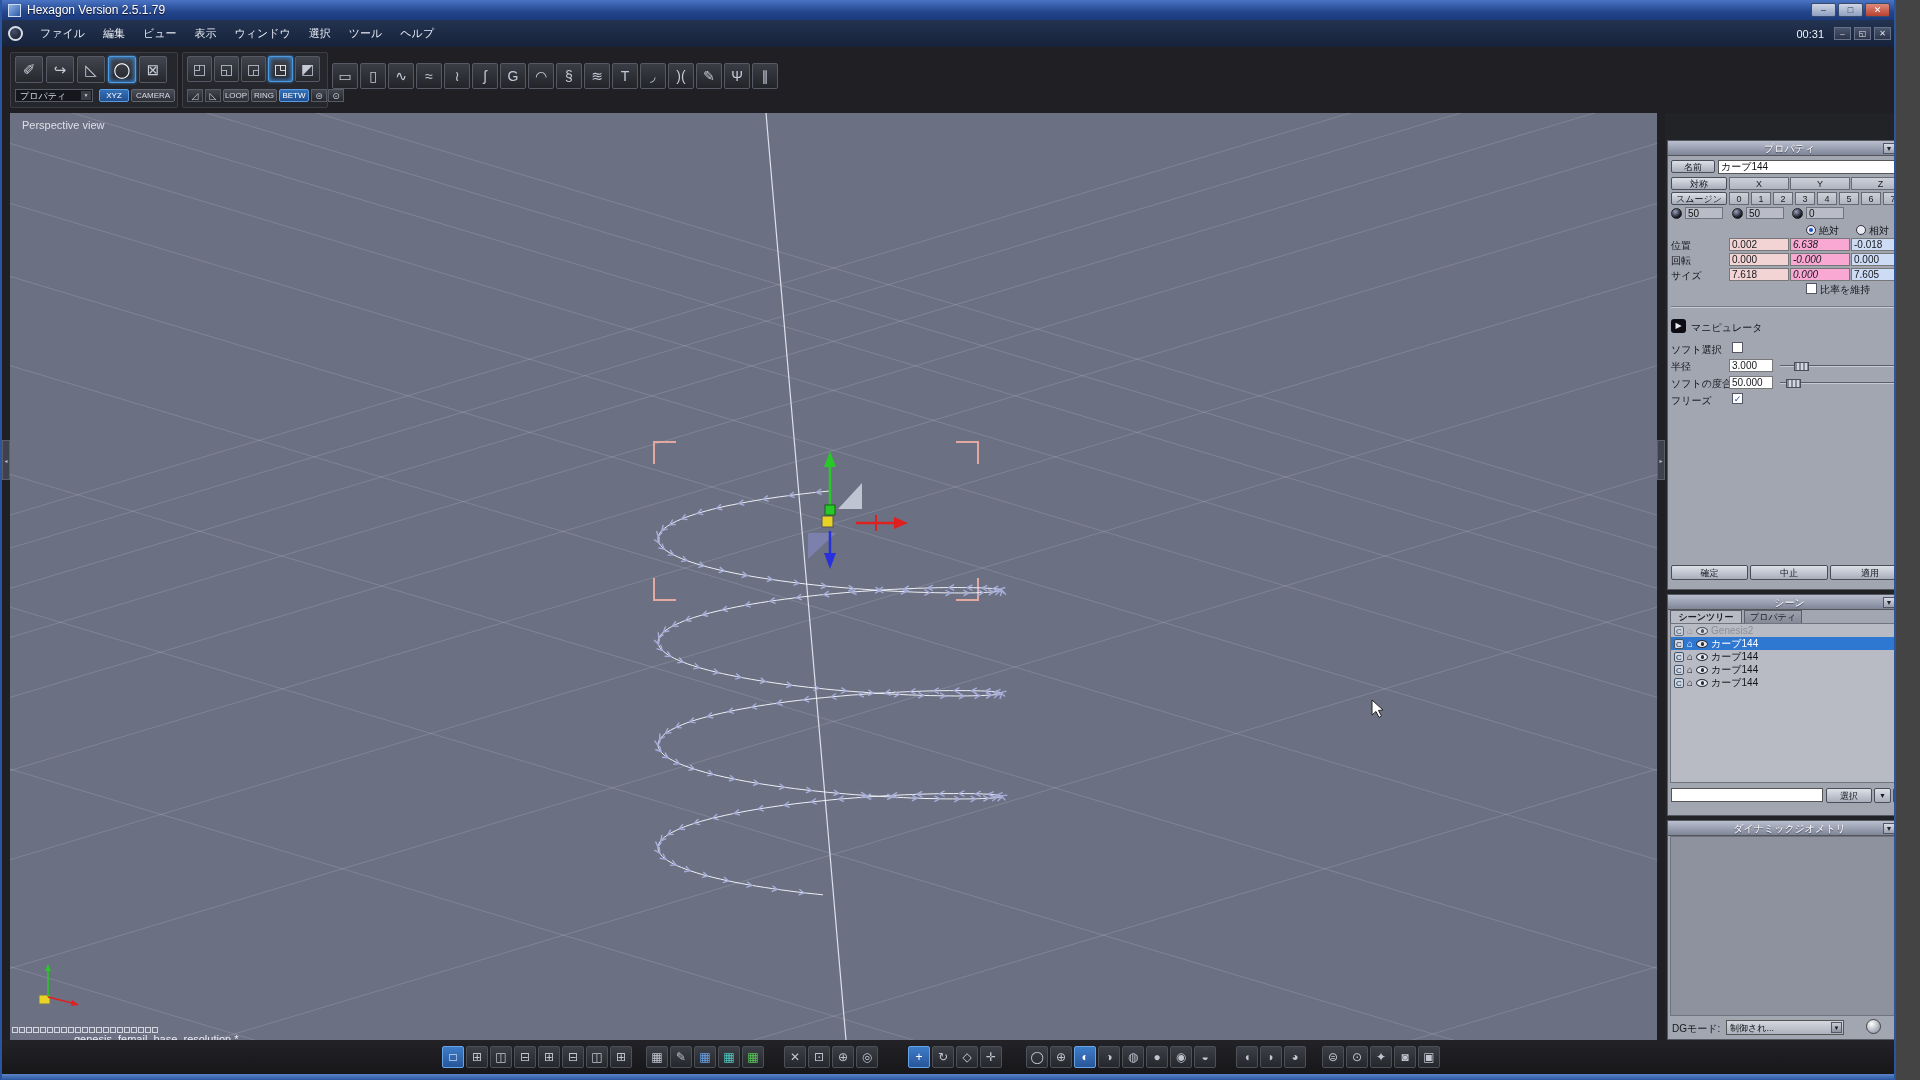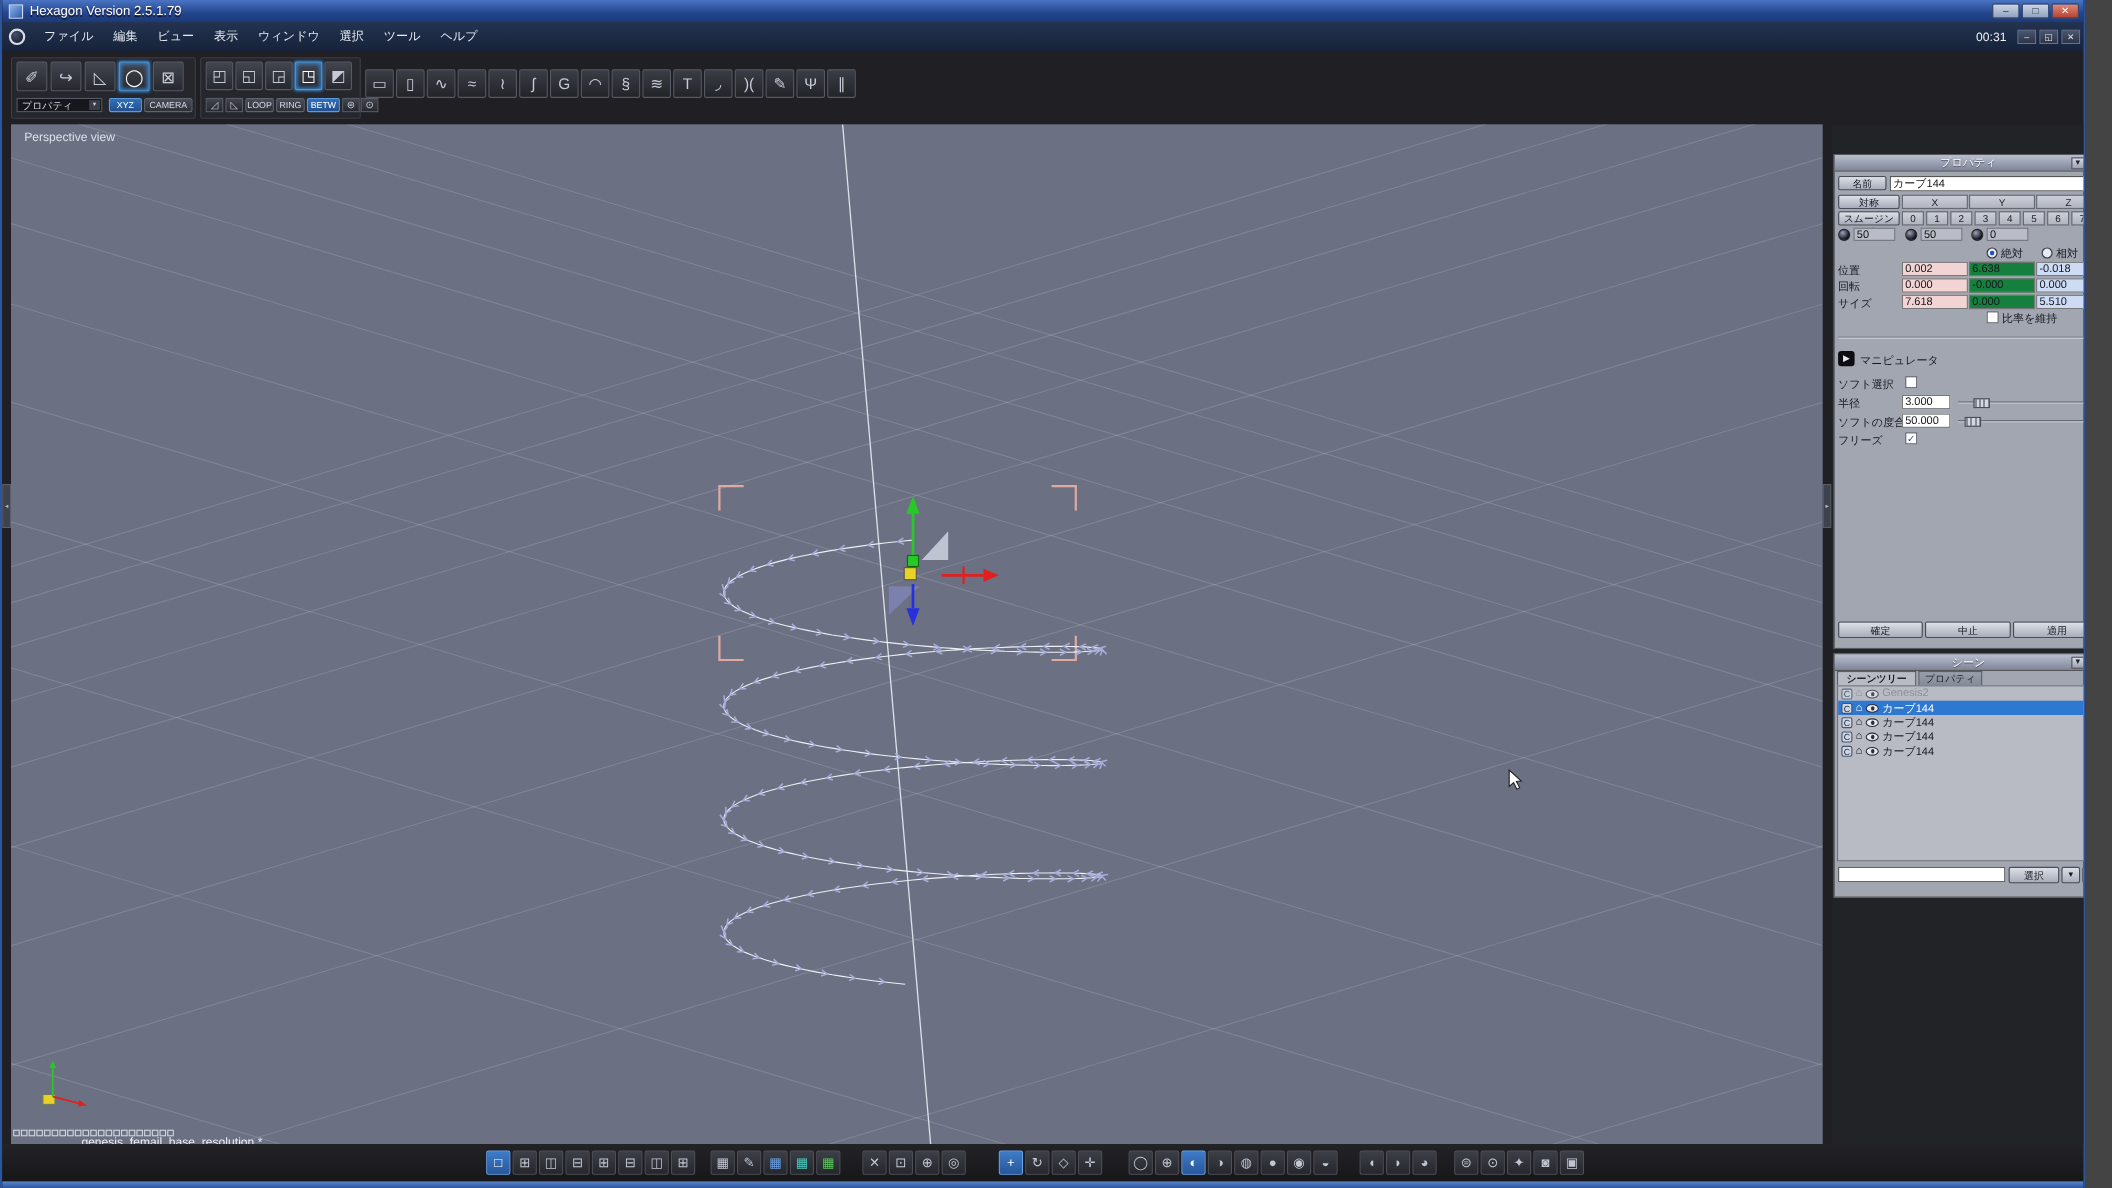--- a/index.html
+++ b/index.html
@@ -56,21 +56,21 @@
 .panel{position:absolute;left:2px;width:245px;background:#a2a6b1;border:1px solid #55585f;}
 .phead{position:absolute;left:0;top:0;right:0;height:15px;background:linear-gradient(#b9bfce,#7e8598);border-bottom:1px solid #555;color:#fff;font-size:10px;text-align:center;line-height:15px;text-shadow:0 1px 1px #445;}
 .phbtn{position:absolute;top:2px;width:12px;height:11px;background:linear-gradient(#d8dbe2,#9aa0ae);border:1px solid #556;font-size:7px;line-height:10px;color:#223;text-align:center;text-shadow:none;}
 .plabel{position:absolute;font-size:10px;color:#15171d;white-space:nowrap;}
 .btn3d{position:absolute;height:13px;background:linear-gradient(#dde0e7,#a8adbb);border:1px solid #4a4e58;border-radius:2px;font-size:9px;color:#15181f;text-align:center;line-height:12px;cursor:default;}
 .hcell{position:absolute;height:13px;background:linear-gradient(#cdd0d9,#b0b4bf);border:1px solid #666a74;font-size:9px;text-align:center;line-height:12px;color:#222;}
 .digit{width:20px;height:13px;background:linear-gradient(#cdd0d9,#b0b4bf);border:1px solid #666a74;font-size:9px;text-align:center;line-height:12px;color:#222;}
 #smooth-digits{position:absolute;left:61px;top:51px;display:flex;gap:2px;}
 .tfield{position:absolute;height:14px;background:#fff;border:1px solid #555;font-size:10px;padding:0 2px;color:#111;}
 .vfield{position:absolute;height:13px;border:1px solid #777;font-size:10px;padding:0 2px;color:#16181e;line-height:12px;}
-.fx{background:#f2d4d4;}.fy{background:#15803d;}.fz{background:#cddcf4;}
+.fx{background:#f2d4d4;}.fy{background:#f9a8d4;font-style:italic;}.fz{background:#cddcf4;}
 .sval{position:absolute;display:flex;align-items:center;gap:3px;}
 .sphere-ic{width:11px;height:11px;border-radius:50%;background:radial-gradient(circle at 35% 30%,#9aa2bc,#10101c 72%);border:1px solid #222;display:inline-block;}
 .sfield{display:inline-block;width:38px;height:12px;background:#b9bcc6;border:1px solid #70747e;font-size:10px;line-height:11px;padding:0 2px;color:#111;}
 .radio{position:absolute;width:10px;height:10px;border-radius:50%;background:#e8eaf0;border:1px solid #334;display:inline-block;}
 .radio.on::after{content:'';position:absolute;left:2px;top:2px;width:4px;height:4px;border-radius:50%;background:#1a50c8;}
 .checkbox{position:absolute;width:11px;height:11px;background:#fff;border:1px solid #556;font-size:9px;line-height:10px;text-align:center;color:#1a50c8;font-weight:bold;}
 .divider{position:absolute;left:3px;right:3px;height:0;border-top:1px solid #777c88;border-bottom:1px solid #c9ccd4;}
 .manip-ic{position:absolute;width:15px;height:14px;background:#0c0c12;border-radius:3px;color:#e8eaf0;font-size:8px;line-height:14px;text-align:center;}
 .slider-track{position:absolute;height:2px;border-top:1px solid #5a5e68;border-bottom:1px solid #c6c9d1;}
 .slider-handle{position:absolute;width:15px;height:9px;background:repeating-linear-gradient(90deg,#848a98 0 2px,#d4d7de 2px 4px);border:1px solid #4a4e58;}
@@ -468,21 +468,21 @@
       <div class="vfield fx" style="left:61px;top:97px;width:60px">0.002</div>
       <div class="vfield fy" style="left:122px;top:97px;width:60px">6.638</div>
       <div class="vfield fz" style="left:183px;top:97px;width:59px">-0.018</div>
       <span class="plabel" style="left:3px;top:113px">回転</span>
       <div class="vfield fx" style="left:61px;top:112px;width:60px">0.000</div>
       <div class="vfield fy" style="left:122px;top:112px;width:60px">-0.000</div>
       <div class="vfield fz" style="left:183px;top:112px;width:59px">0.000</div>
       <span class="plabel" style="left:3px;top:128px">サイズ</span>
       <div class="vfield fx" style="left:61px;top:127px;width:60px">7.618</div>
       <div class="vfield fy" style="left:122px;top:127px;width:60px">0.000</div>
-      <div class="vfield fz" style="left:183px;top:127px;width:59px">5.510</div>
+      <div class="vfield fz" style="left:183px;top:127px;width:59px">7.605</div>
       <span class="checkbox" style="left:138px;top:142px"></span>
       <span class="plabel" style="left:152px;top:142px">比率を維持</span>
       <div class="divider" style="top:165px"></div>
       <div class="manip-ic" style="left:3px;top:178px">▶</div>
       <span class="plabel" style="left:23px;top:180px">マニピュレータ</span>
       <span class="plabel" style="left:3px;top:202px">ソフト選択</span>
       <span class="checkbox" style="left:64px;top:201px"></span>
       <span class="plabel" style="left:3px;top:219px">半径</span>
       <div class="vfield" style="left:61px;top:218px;width:44px;background:#fff">3.000</div>
       <div class="slider-track" style="left:112px;top:224px;width:128px"></div>
@@ -537,20 +537,34 @@
             <div class="eye"></div>
             <span class="tr-label">カーブ144</span>
           </div>
         </div>
       <input class="tfield" style="left: 3px; top: 193px; width: 152px;">
       <div class="btn3d" style="left:158px;top:193px;width:46px;height:15px;line-height:14px">選択</div>
       <div class="btn3d" style="left:206px;top:193px;width:17px;height:15px;line-height:14px;font-size:7px">▼</div>
       <div class="btn3d" style="left:225px;top:193px;width:17px;height:15px;line-height:14px;font-size:7px">▲</div>
     </div>
 
+    <div class="panel" style="top:707px;height:220px">
+      <div class="phead">
+        <span>ダイナミックジオメトリ</span>
+        <span class="phbtn" style="right:16px">▼</span>
+        <span class="phbtn" style="right:2px">✕</span>
+      </div>
+      <div class="dg-body" style="left:2px;top:15px;width:241px;height:180px"></div>
+      <span class="plabel" style="left:4px;top:201px">DGモード:</span>
+      <div class="dd2" style="left:58px;top:199px;width:118px">
+        <span>制御され...</span>
+        <span class="dd-arrow2">▼</span>
+      </div>
+      <div class="circle-btn" style="left:198px;top:198px"></div>
+    </div>
   </div>
 
   <div class="bottombar"></div>
   <div id="bottom-groups">
       <div class="bt-group">
         <div class="bt-icon active">□</div>
         <div class="bt-icon">⊞</div>
         <div class="bt-icon">◫</div>
         <div class="bt-icon">⊟</div>
         <div class="bt-icon">⊞</div>

